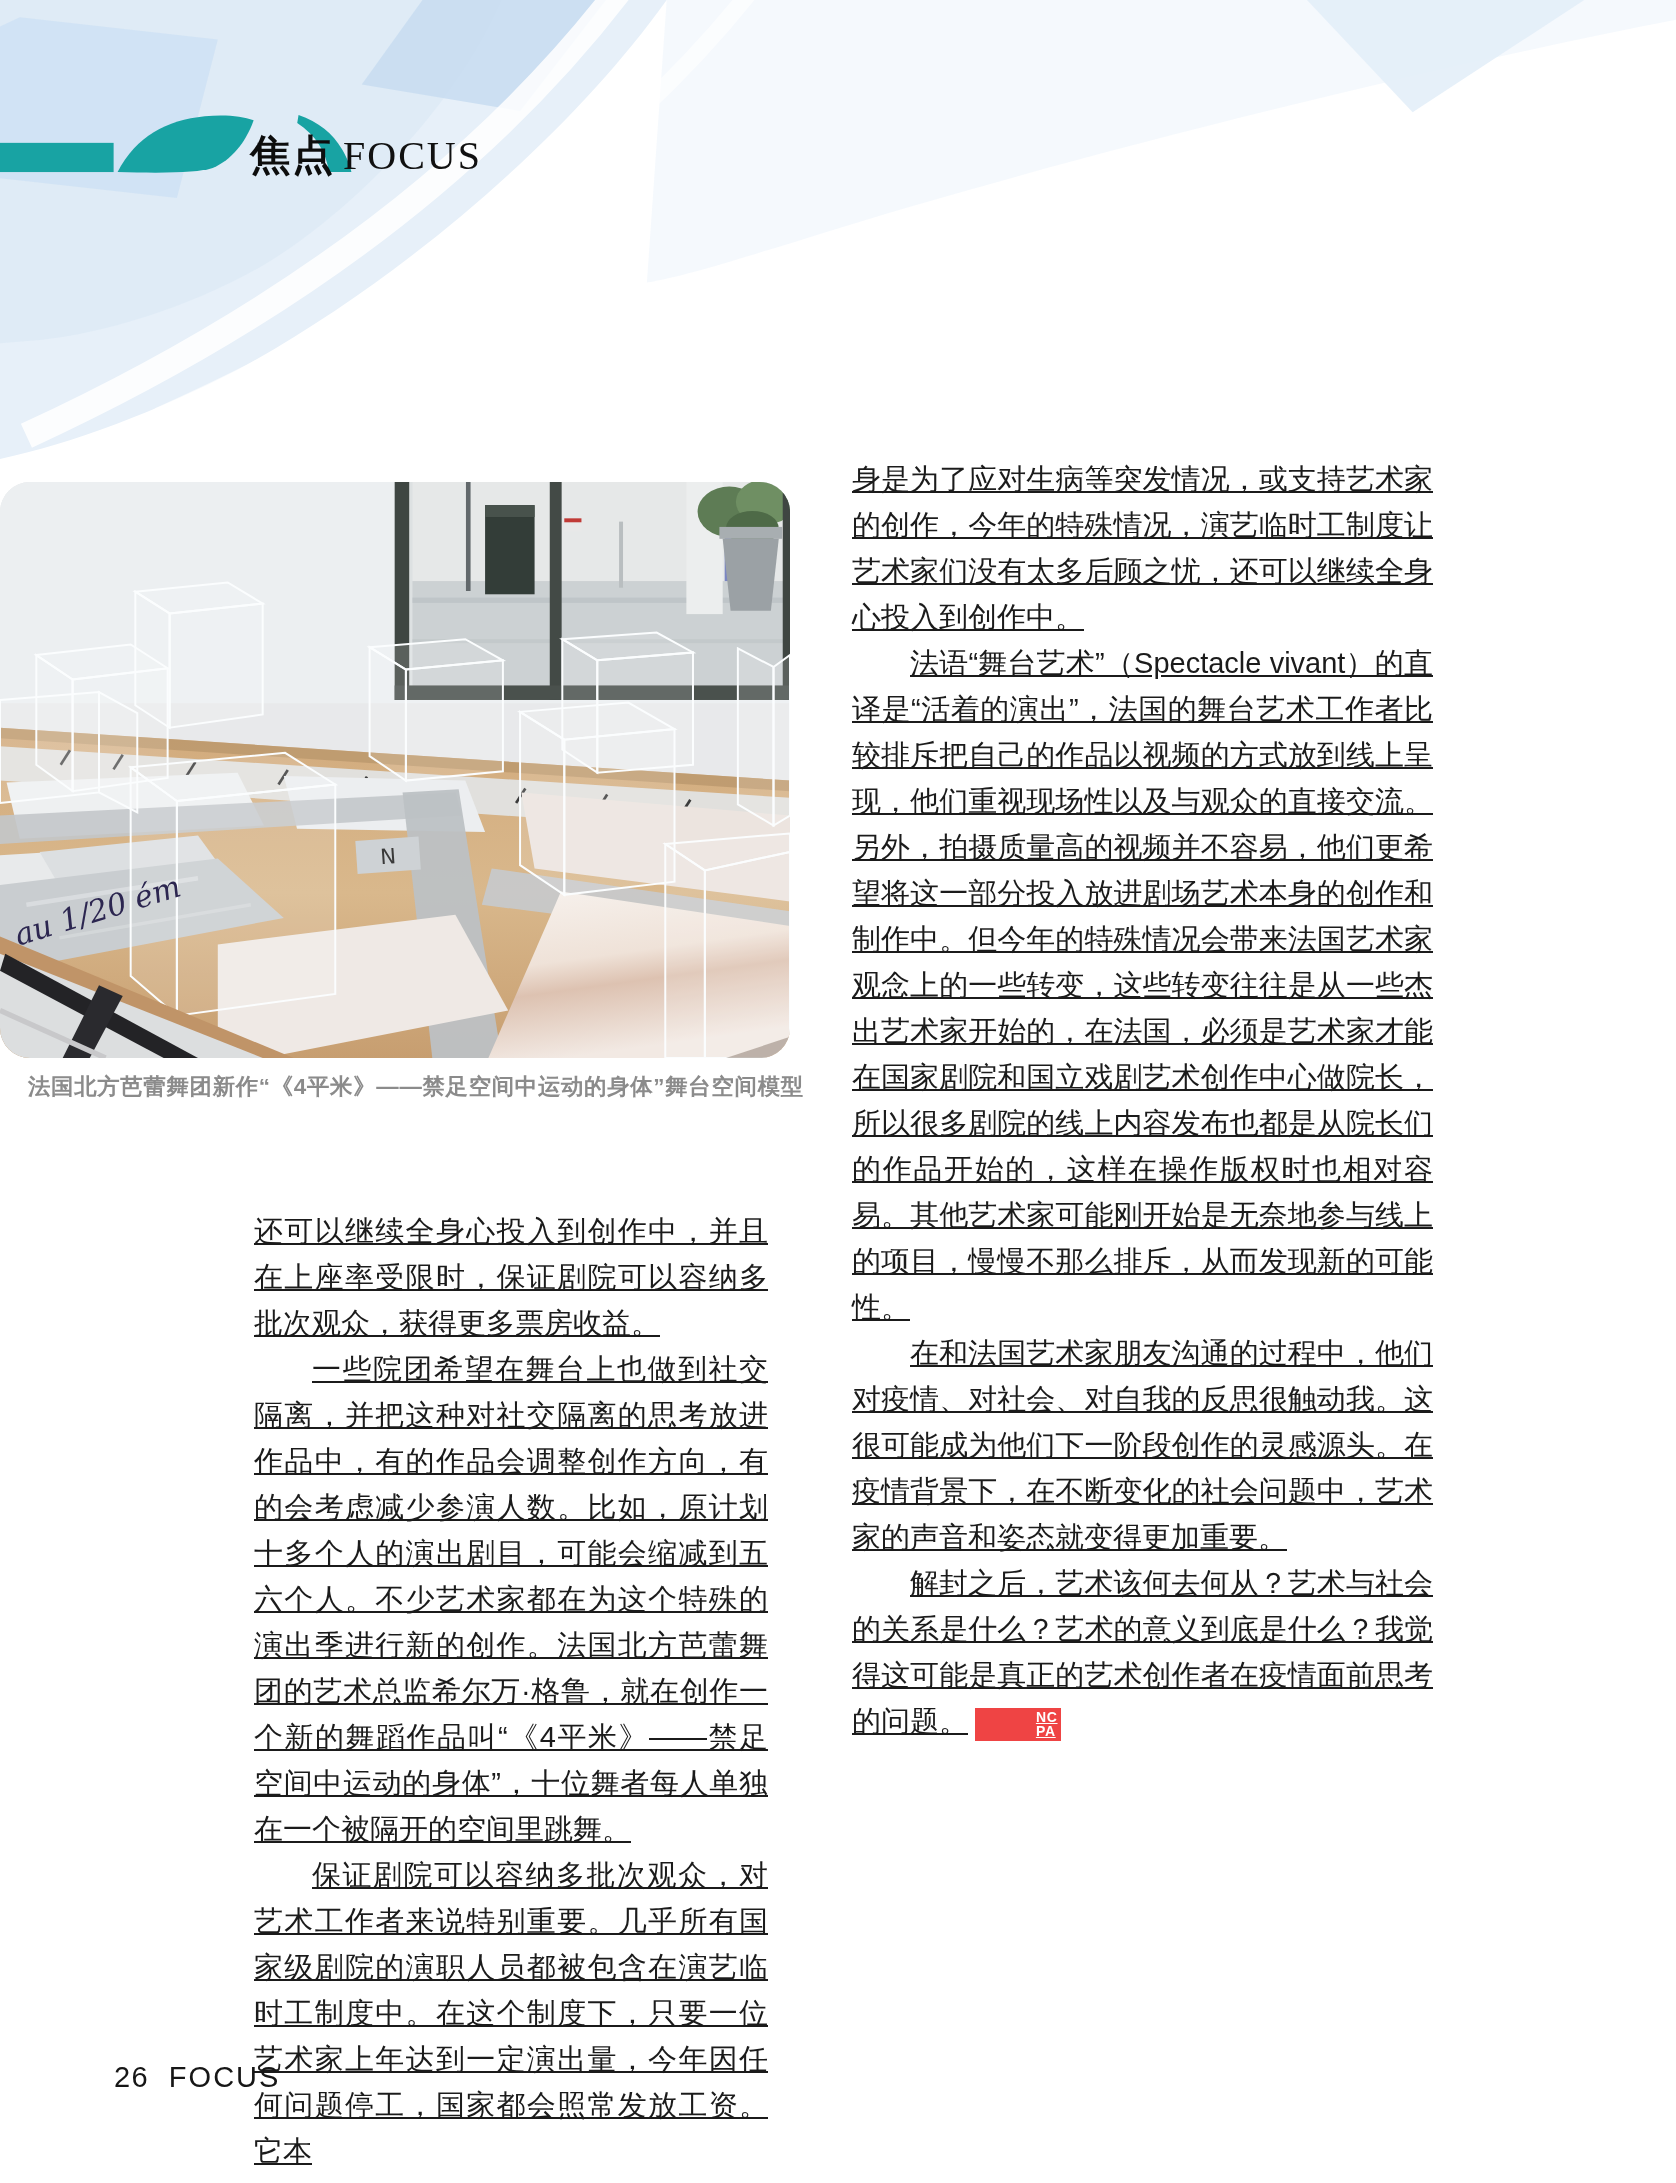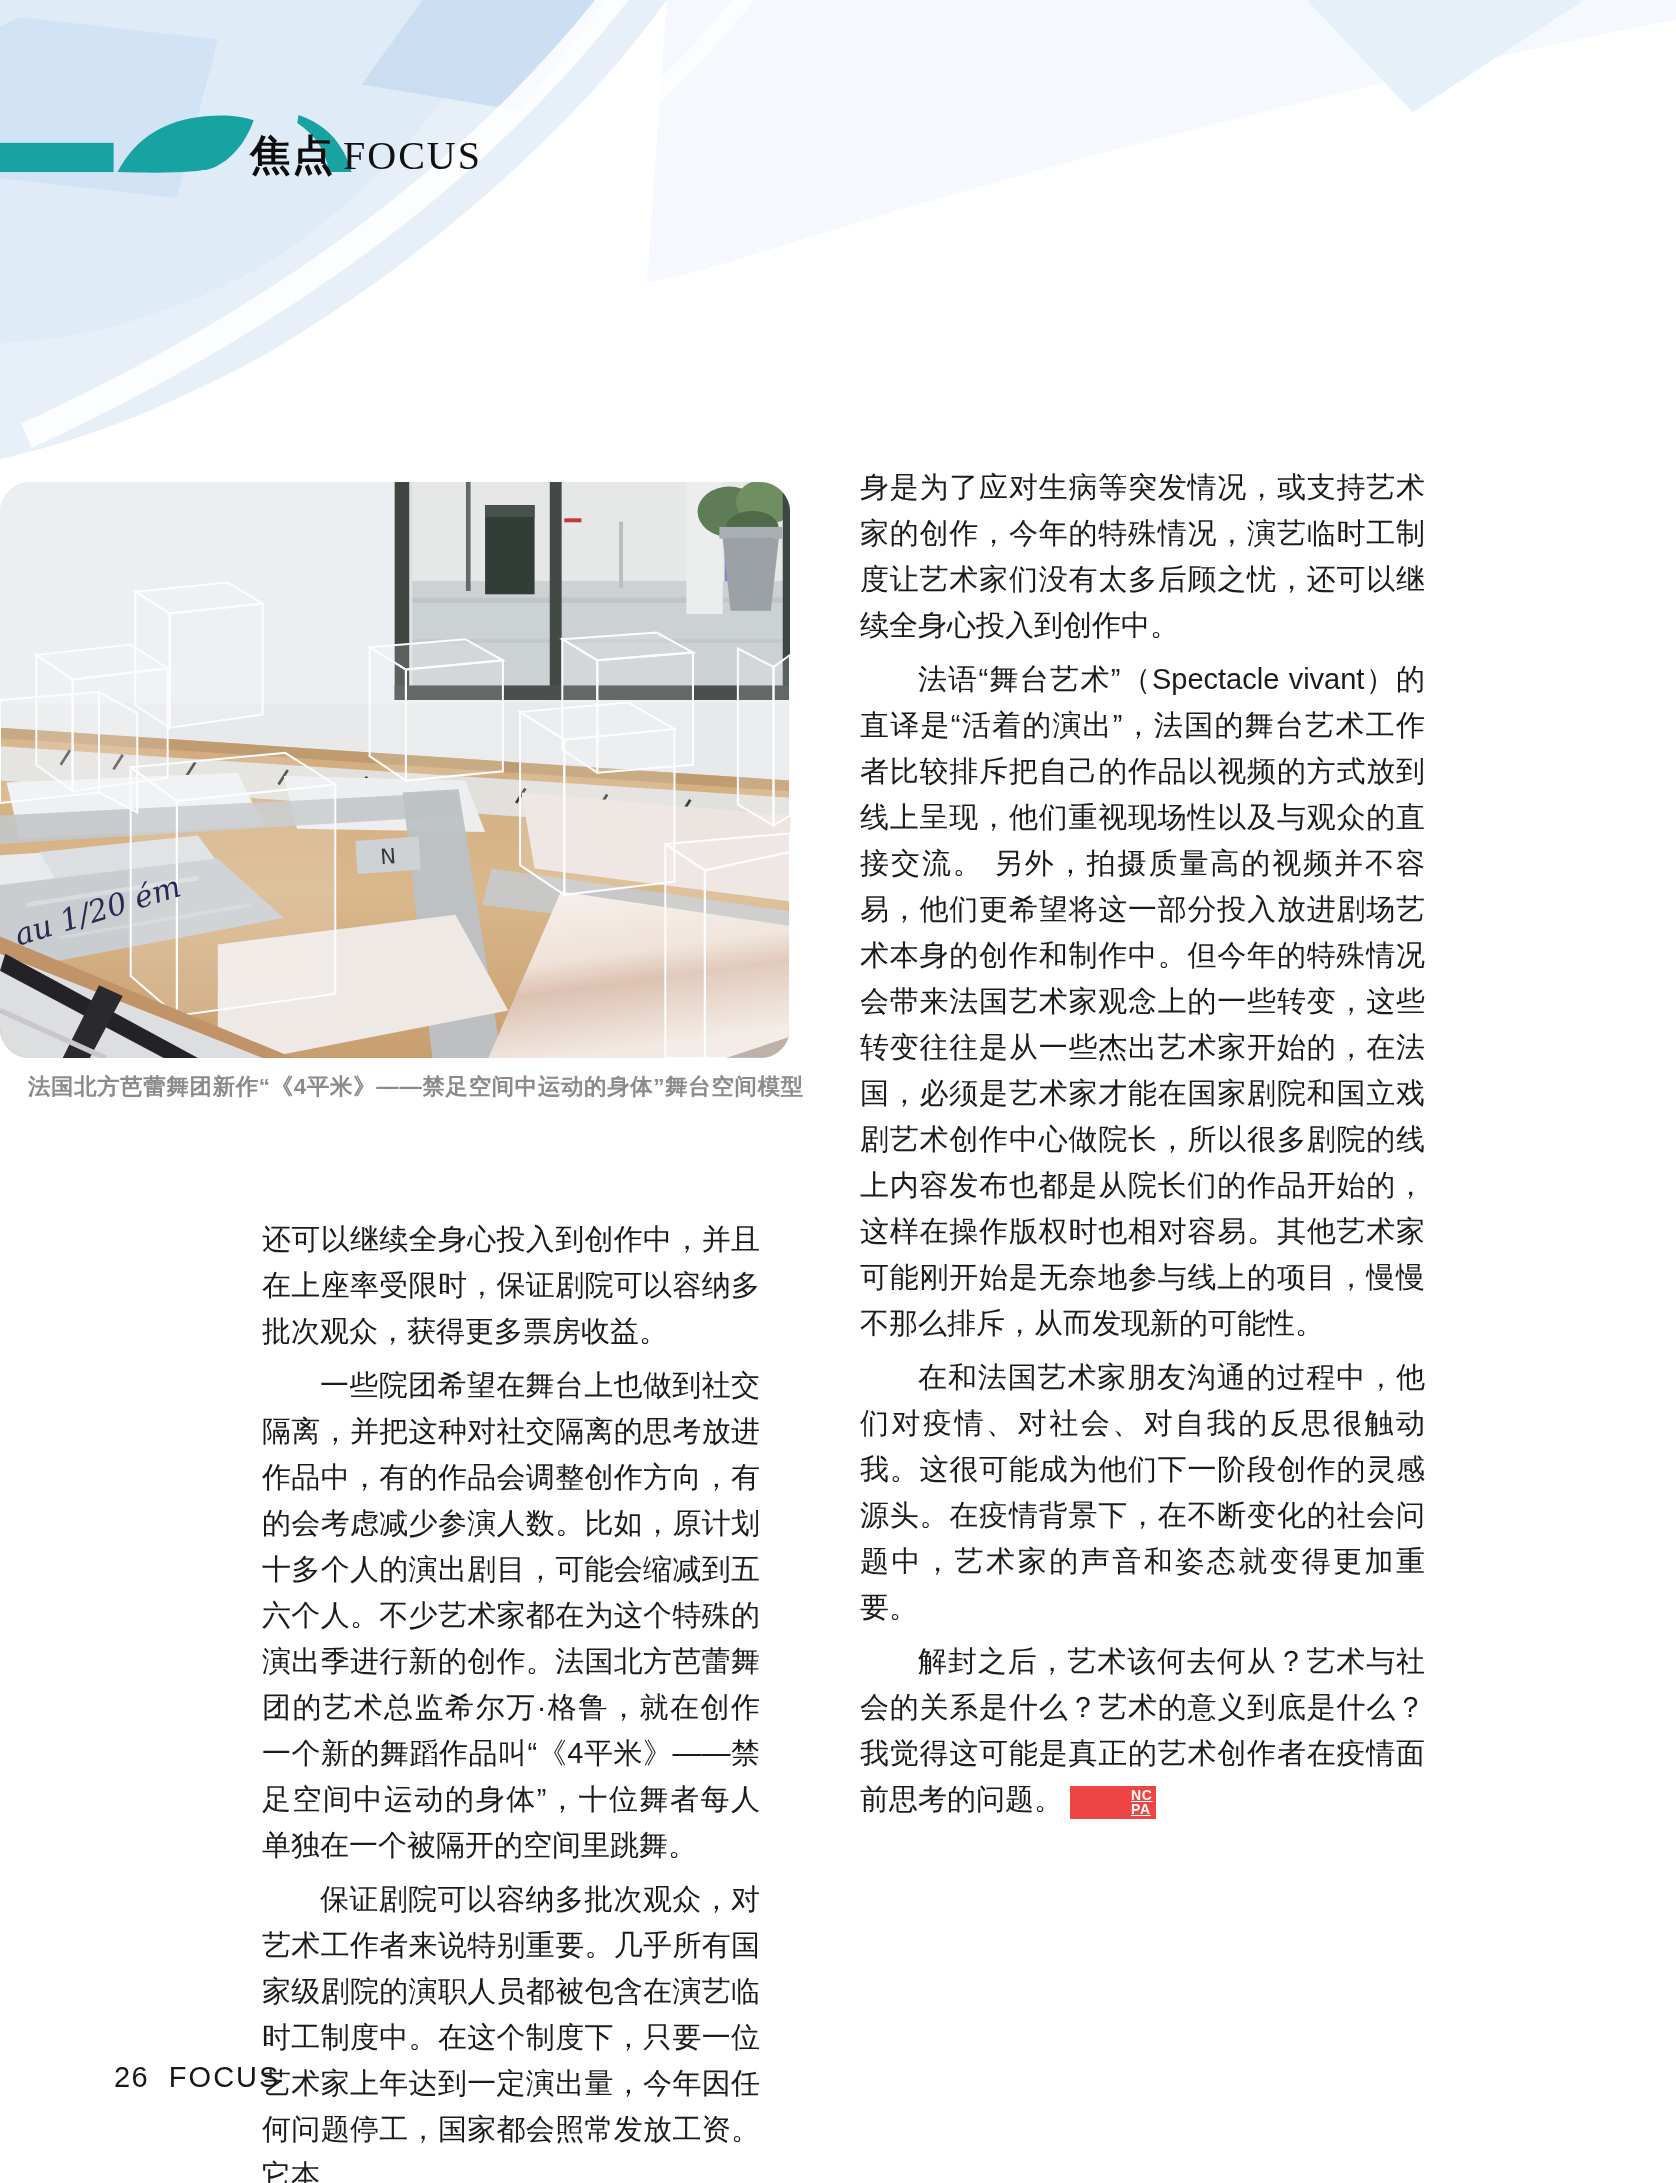--- a/index.html
+++ b/index.html
@@ -11,21 +11,21 @@
   .section-cn{position:absolute;left:250px;top:128px;font-size:41px;font-weight:bold;color:#0d0d0d;letter-spacing:1.3px;}
   .section-en{position:absolute;left:343px;top:132px;font-size:40px;font-family:"Liberation Serif",serif;color:#111;letter-spacing:2px;}
   
   .photo{position:absolute;left:0;top:482px;width:790px;height:576px;margin:0;
          border-radius:30px;overflow:hidden;background:#e8e9eb;}
   .photo svg{display:block;width:100%;height:100%;}
   .caption{position:absolute;left:26.4px;top:1071px;width:779px;text-align:center;
            font-size:22.4px;font-weight:bold;color:#8b8b8b;letter-spacing:0.7px;}
   
   .col{position:absolute;font-size:29px;line-height:46px;text-align:justify;text-justify:inter-ideograph;}
-  .col p{margin:8px;}
+  .col p{margin:0;text-decoration:underline;}
   .col p.ind{text-indent:58px;}
   .col-left{left:254px;top:1208px;width:514px;}
   .col-right{left:852px;top:456px;width:581px;}
   .seal{display:inline-block;vertical-align:-5.3px;margin-left:6.6px;background:#ef4444;color:#ffffff;
         padding:2px 3.3px 2.6px 3.3px;line-height:14.5px;font-size:14px;font-weight:bold;letter-spacing:0.7px;}
   .seal span{display:block;text-decoration:underline;}
   
   .footer{position:absolute;left:114px;top:2061px;font-size:29px;color:#161616;}
   .footer .num{margin-right:20px;letter-spacing:1.3px;}
   .footer .mag{letter-spacing:2px;}

